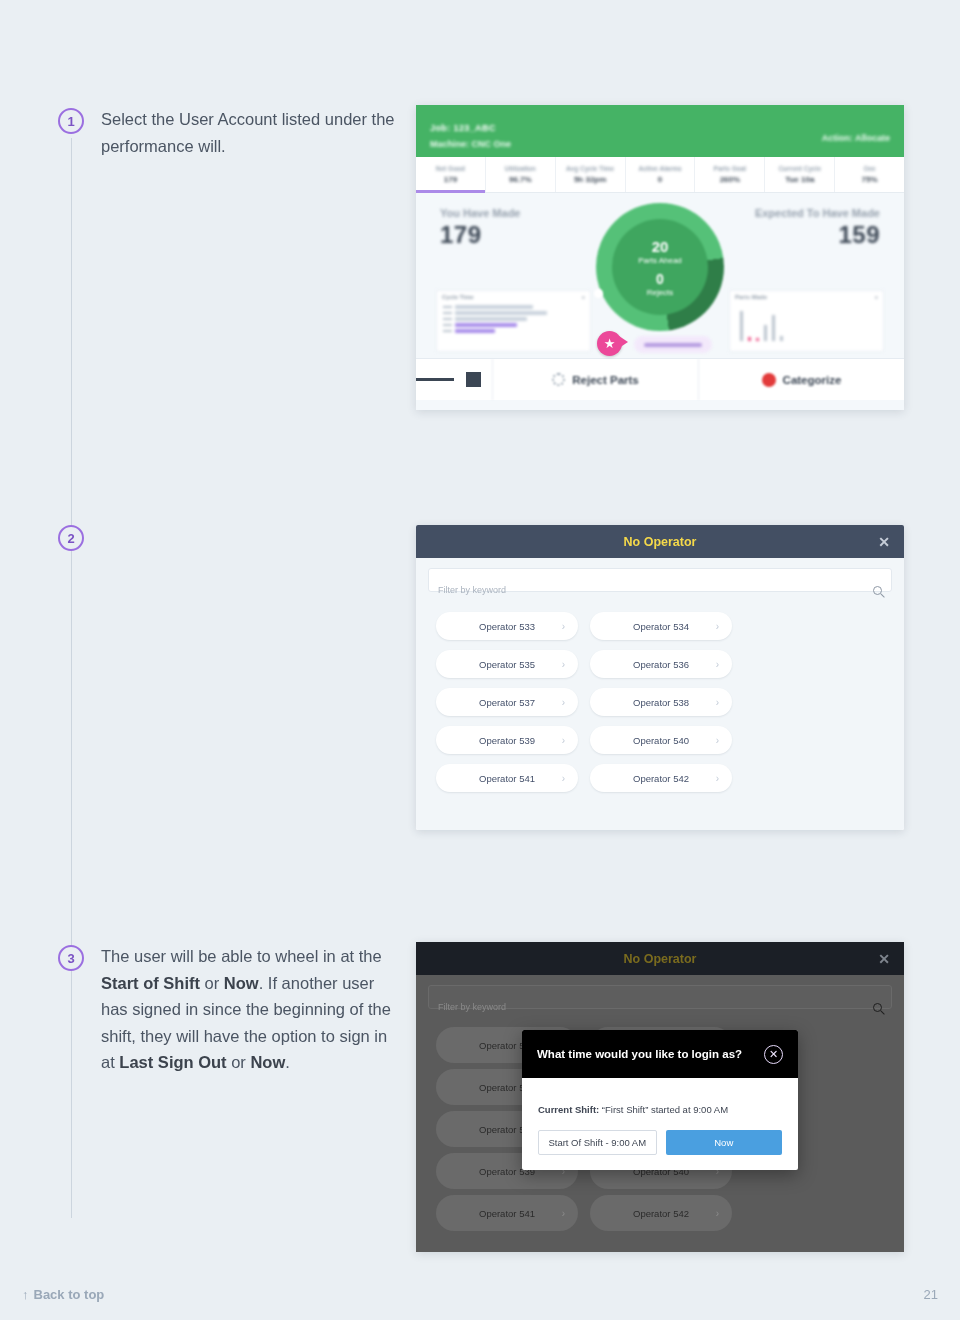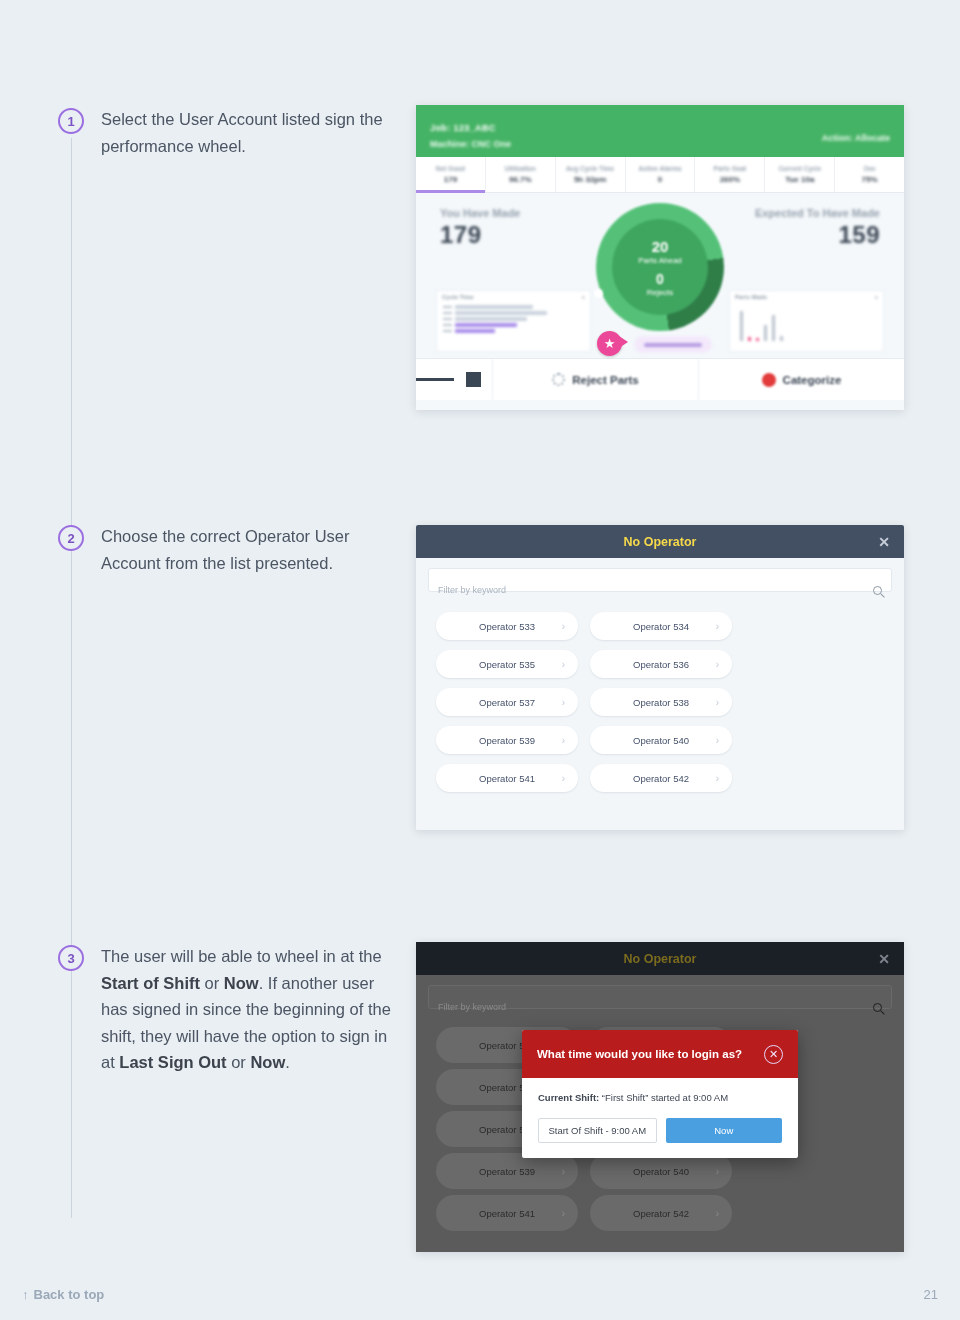--- a/index.html
+++ b/index.html
@@ -185,29 +185,29 @@
   .dim .op { background: #6a6a6a; color: #2b2b2b; box-shadow: none; height: 36px; border-radius: 18px; }
   .dim .op .chev { color: #8b8b8b; }
   .dim .dlg-list { padding: 18px 20px 0 20px; gap: 6px 12px; }
 
   
   .login {
     position: absolute; left: 106px; top: 88px; width: 276px;
     background: #fff; box-shadow: 0 5px 18px rgba(0,0,0,.35); border-radius: 2px; overflow:hidden;
   }
   .login-head {
-    background: #b91c1c; height: 48px; display:flex; align-items:center;
+    background: #000000; height: 48px; display:flex; align-items:center;
     padding: 0 15px; justify-content: space-between;
   }
   .login-q { color:#fff; font-size: 11.5px; font-weight: 700; }
   .login-close {
     width: 19px; height: 19px; border-radius:50%; border: 1.5px solid #e6d9fa; color:#f0e7ff;
     display:flex; align-items:center; justify-content:center; font-size: 11px;
   }
-  .login-body { padding: 14px 16px 15px 16px; }
+  .login-body { padding: 26px 16px 15px 16px; }
   .shift-line { font-size: 9.5px; color:#3f4653; }
   .shift-line b { font-weight: 700; }
   .login-btns { display:flex; gap: 9px; margin-top: 15px; }
   .btn-shift {
     flex: 1; height: 25px; border: 1px solid #d5dbe3; border-radius: 2px; background:#fff;
     display:flex; align-items:center; justify-content:center; font-size: 9.5px; color:#3f4653;
   }
   .btn-now {
     flex: 1; height: 25px; background: #4a9fe0; border-radius: 2px;
     display:flex; align-items:center; justify-content:center; font-size: 9.5px; color:#fff;
@@ -224,26 +224,25 @@
 
 <div class="page">
 
 
   <div class="connector"></div>
 
   <div class="steps">
 
     <div class="step step-1">
       <div class="badge">1</div>
-      <div class="step-text">Select the User Account listed sign the performance wheel.</div>
+      <div class="step-text">Select the User Account listed under the performance will.</div>
     </div>
 
     <div class="step step-2">
       <div class="badge">2</div>
-      <div class="step-text">Choose the correct Operator User Account from the list presented.</div>
     </div>
 
     <div class="step step-3">
       <div class="badge">3</div>
       <div class="step-text">
         <span>The user will be able to wheel in at the </span><b>Start of Shift</b><span> or </span><b>Now</b><span>. If another user has signed in since the beginning of the shift, they will have the option to sign in at </span><b>Last Sign Out</b><span> or </span><b>Now</b><span>.</span>
       </div>
     </div>
   </div>
 

